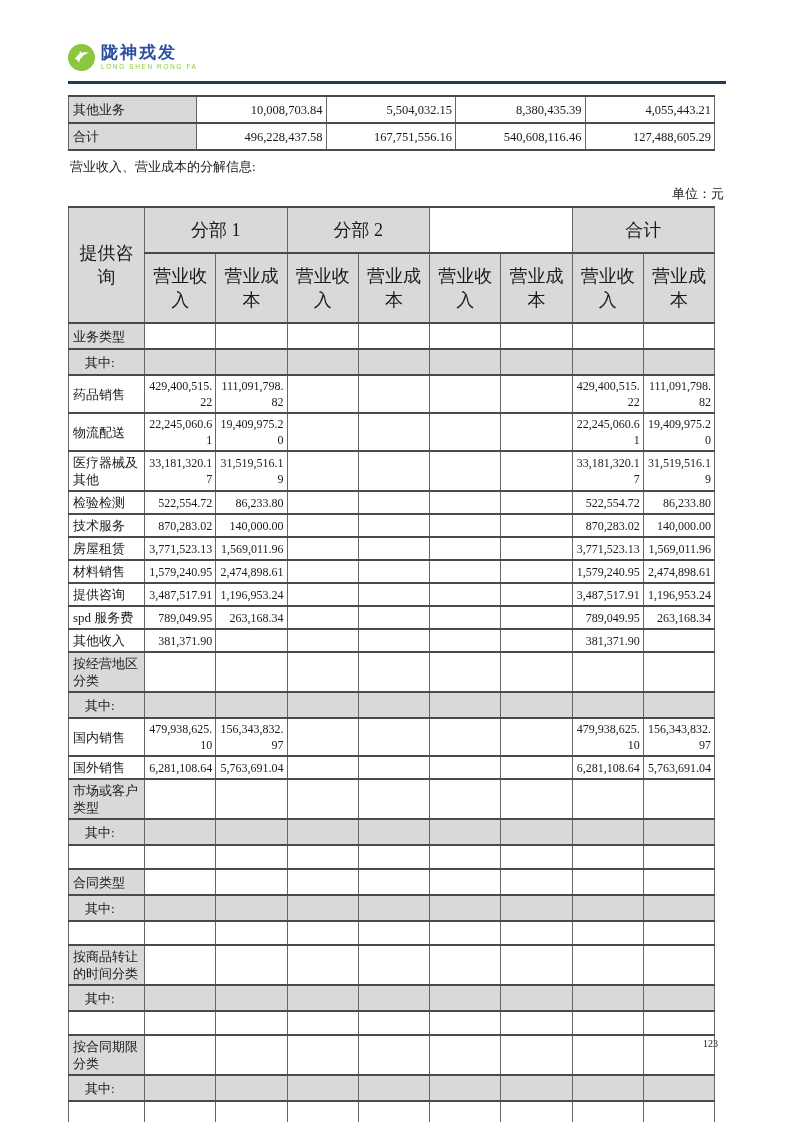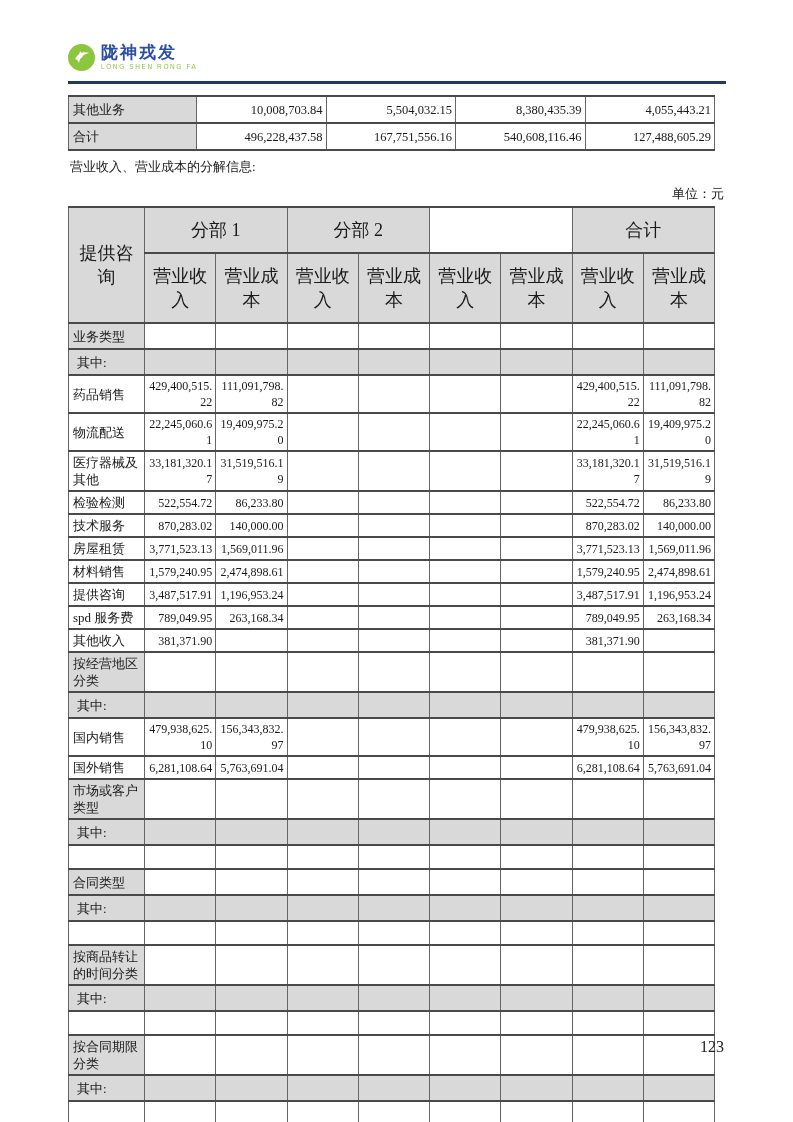--- a/index.html
+++ b/index.html
@@ -36,23 +36,23 @@
   .toptable .lbl{font-size:13px;}
   .toptable .num{font-size:12.5px;word-break:normal;}
 
   .intro{font-size:13px;margin:7px 0 0 2px;}
   .unit{font-size:13px;text-align:right;margin:9px 2px 3px 0;}
 
   .maintable thead td{height:21px;}
   .maintable .blank td{height:18px;}
   .maintable .section td{height:20px;margin-top:48px;}
   .maintable .subhead td{height:20px;}
-  .subhead .lbl{padding-left:8px;}
-
-  .pagenum{position:absolute;right:69px;top:1038px;font-size:16px;color:#222;}
+  .subhead .lbl{padding-left:16px;}
+
+  .pagenum{position:absolute;right:75px;top:1038px;font-size:10px;color:#222;}
 </style>
 </head>
 <body>
 
 <div class="page">
 
   <div class="hdr">
     <div class="hdr-inner">
       <div class="logo">
         <span class="logo-mark">

